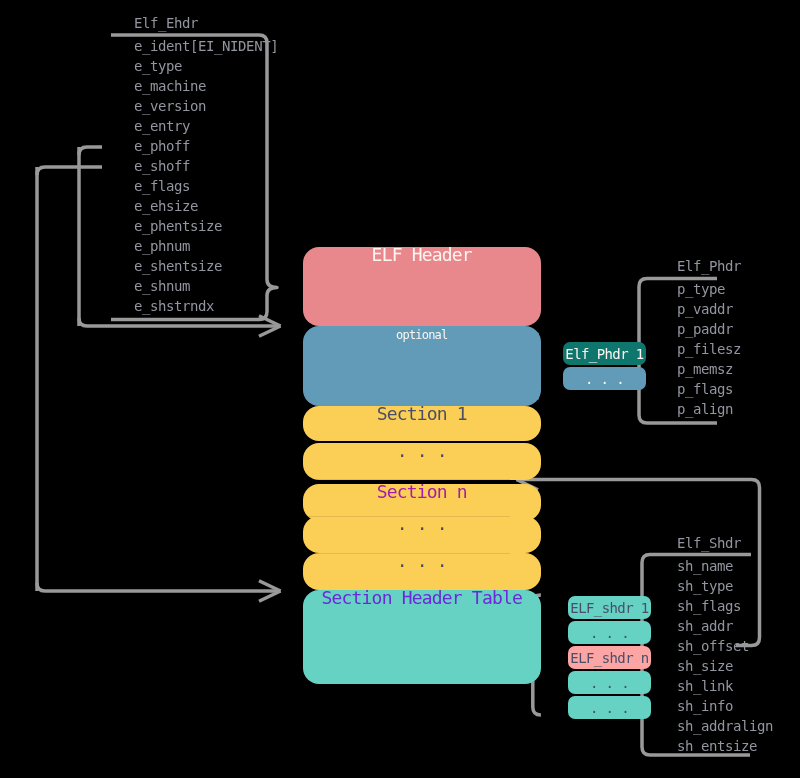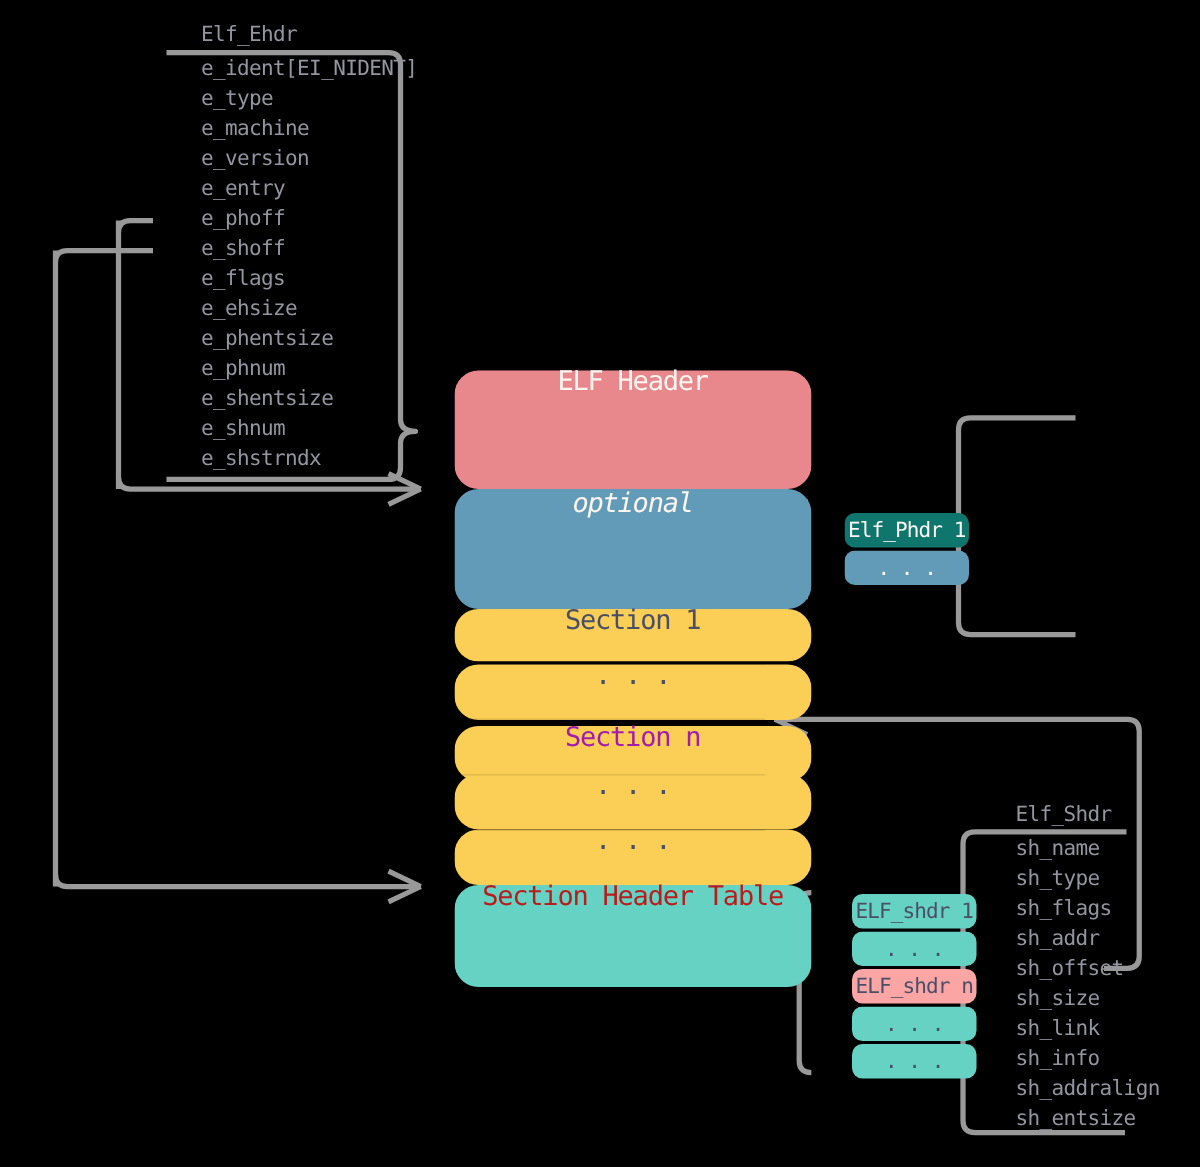--- a/index.html
+++ b/index.html
@@ -13,21 +13,21 @@
   .struct{position:absolute;white-space:pre;}
   .struct .title,.struct .field{
       display:block;font-size:14px;letter-spacing:-0.42px;line-height:20px;height:20px;
       color:#93959f;}
   .struct .title{height:22.6px;}
 
   
   .seg{position:absolute;left:281px;width:237.5px;display:flex;flex-direction:column;
        align-items:center;border-radius:16px;white-space:pre;}
   .seg .l1{font-size:18px;letter-spacing:-0.81px;line-height:19px;margin-top:-2px;}
-  .seg .l2{font-size:18px;letter-spacing:-0.81px;line-height:19px;font-style:italic;}
+  .seg .l2{font-size:12px;letter-spacing:-0.81px;line-height:19px;}
 
   
   .chip{position:absolute;border-radius:7px;display:flex;align-items:center;
         justify-content:center;font-size:14px;letter-spacing:-0.6px;white-space:pre;}
 </style>
 </head>
 <body>
 <div id="stage">
 
   <svg class="layer" id="wires">
@@ -42,31 +42,32 @@
       <path d="M280.5,591 L259,580.75 M280.5,591 L259,601.25" fill="none" stroke="#999999" stroke-width="3.5" stroke-linecap="butt"></path>
       <path d="M538.6,334.6 H538 Q530,334.6 530,342.6 V358 Q530,366 522,366 Q530,366 530,374 V389.7 Q530,397.7 538,397.7 H538.6" fill="none" stroke="#999999" stroke-width="3.5" stroke-linecap="butt" stroke-linejoin="round"></path>
       <path d="M717,278.5 H647 Q639,278.5 639,286.5 V342.8 Q639,350.8 628,350.8 Q639,350.8 639,358.8 V415 Q639,423 647,423 H717" fill="none" stroke="#999999" stroke-width="3.5" stroke-linecap="butt" stroke-linejoin="round"></path>
       <path d="M540.9,595.1 H540.8 Q532.8,595.1 532.8,603.1 V622.1 Q532.8,630.1 523.8,630.1 Q532.8,630.1 532.8,638.1 V707 Q532.8,715 540.8,715 H540.9" fill="none" stroke="#999999" stroke-width="3.5" stroke-linecap="butt" stroke-linejoin="round"></path>
       <path d="M751,554.5 H650 Q642,554.5 642,562.5 V646.8 Q642,654.8 631,654.8 Q642,654.8 642,662.8 V747 Q642,755 650,755 H750" fill="none" stroke="#999999" stroke-width="3.5" stroke-linecap="butt" stroke-linejoin="round"></path>
       <path d="M736,645.5 H751.5 Q759.5,645.5 759.5,637.5 V487.5 Q759.5,479.5 751.5,479.5 H516.5" fill="none" stroke="#999999" stroke-width="3.5" stroke-linecap="butt" stroke-linejoin="round"></path>
       <path d="M516.5,479.5 L538,469.25 M516.5,479.5 L538,489.75" fill="none" stroke="#999999" stroke-width="3.5" stroke-linecap="butt"></path>
     </svg>
 
   <div class="struct" id="s0" style="left: 112px; top: 13px;"><span class="title">Elf_Ehdr</span><span class="field">e_ident[EI_NIDENT]</span><span class="field">e_type</span><span class="field">e_machine</span><span class="field">e_version</span><span class="field">e_entry</span><span class="field">e_phoff</span><span class="field">e_shoff</span><span class="field">e_flags</span><span class="field">e_ehsize</span><span class="field">e_phentsize</span><span class="field">e_phnum</span><span class="field">e_shentsize</span><span class="field">e_shnum</span><span class="field">e_shstrndx</span></div>
+  <div class="struct" id="s1" style="left: 655px; top: 255.5px;"><span class="title">Elf_Phdr</span><span class="field">p_type</span><span class="field">p_vaddr</span><span class="field">p_paddr</span><span class="field">p_filesz</span><span class="field">p_memsz</span><span class="field">p_flags</span><span class="field">p_align</span></div>
   <div class="struct" id="s2" style="left: 655px; top: 533px;"><span class="title">Elf_Shdr</span><span class="field">sh_name</span><span class="field">sh_type</span><span class="field">sh_flags</span><span class="field">sh_addr</span><span class="field">sh_offset</span><span class="field">sh_size</span><span class="field">sh_link</span><span class="field">sh_info</span><span class="field">sh_addralign</span><span class="field">sh_entsize</span></div>
 
   <div id="stack">
       <div class="seg" style="top:247px;height:79.19999999999999px;background:#e8878c;color:#fdf6f0"><span class="l1">ELF Header</span></div>
       <div class="seg" style="top:326.2px;height:80px;background:#629bb8;color:#fdf6f0"><span class="l2">optional</span></div>
       <div class="seg" style="top:406.2px;height:35px;background:#fbce55;color:#4a4f68"><span class="l1">Section 1</span></div>
       <div class="seg" style="top:442.9px;height:36.700000000000045px;background:#fbce55;color:#4a4f68"><span class="l1">. . .</span></div>
       <div class="seg" style="top:484px;height:36.69999999999993px;background:#fbce55;color:#a21caf"><span class="l1">Section n</span></div>
       <div class="seg" style="top:516.3px;height:36.700000000000045px;background:#fbce55;color:#4a4f68"><span class="l1">. . .</span></div>
       <div class="seg" style="top:553px;height:37px;background:#fbce55;color:#4a4f68"><span class="l1">. . .</span></div>
-      <div class="seg" style="top:590px;height:68px;background:#66d2c4;color:#b91c1c"><span class="l1">Section Header Table</span></div>
+      <div class="seg" style="top:590px;height:94px;background:#66d2c4;color:#6d28d9"><span class="l1">Section Header Table</span></div>
       <div style="position:absolute;left:289px;width:221px;top:442.4px;height:1px;background:rgba(0,0,0,0.10)"></div>
       <div style="position:absolute;left:289px;width:221px;top:479.1px;height:1px;background:rgba(0,0,0,0.10)"></div>
       <div style="position:absolute;left:289px;width:221px;top:515.8px;height:1px;background:rgba(0,0,0,0.10)"></div>
       <div style="position:absolute;left:289px;width:221px;top:552.5px;height:1px;background:rgba(0,0,0,0.10)"></div>
     </div>
   <div id="phdrchips">
       <div class="chip" style="left:541px;top:342px;width:83px;height:23px;background:#0f766e;color:#fdf6f0">Elf_Phdr 1</div>
       <div class="chip" style="left:541px;top:367px;width:83px;height:23px;background:#629bb8;color:#fdf6f0">. . .</div>
     </div>
   <div id="shdrchips">

